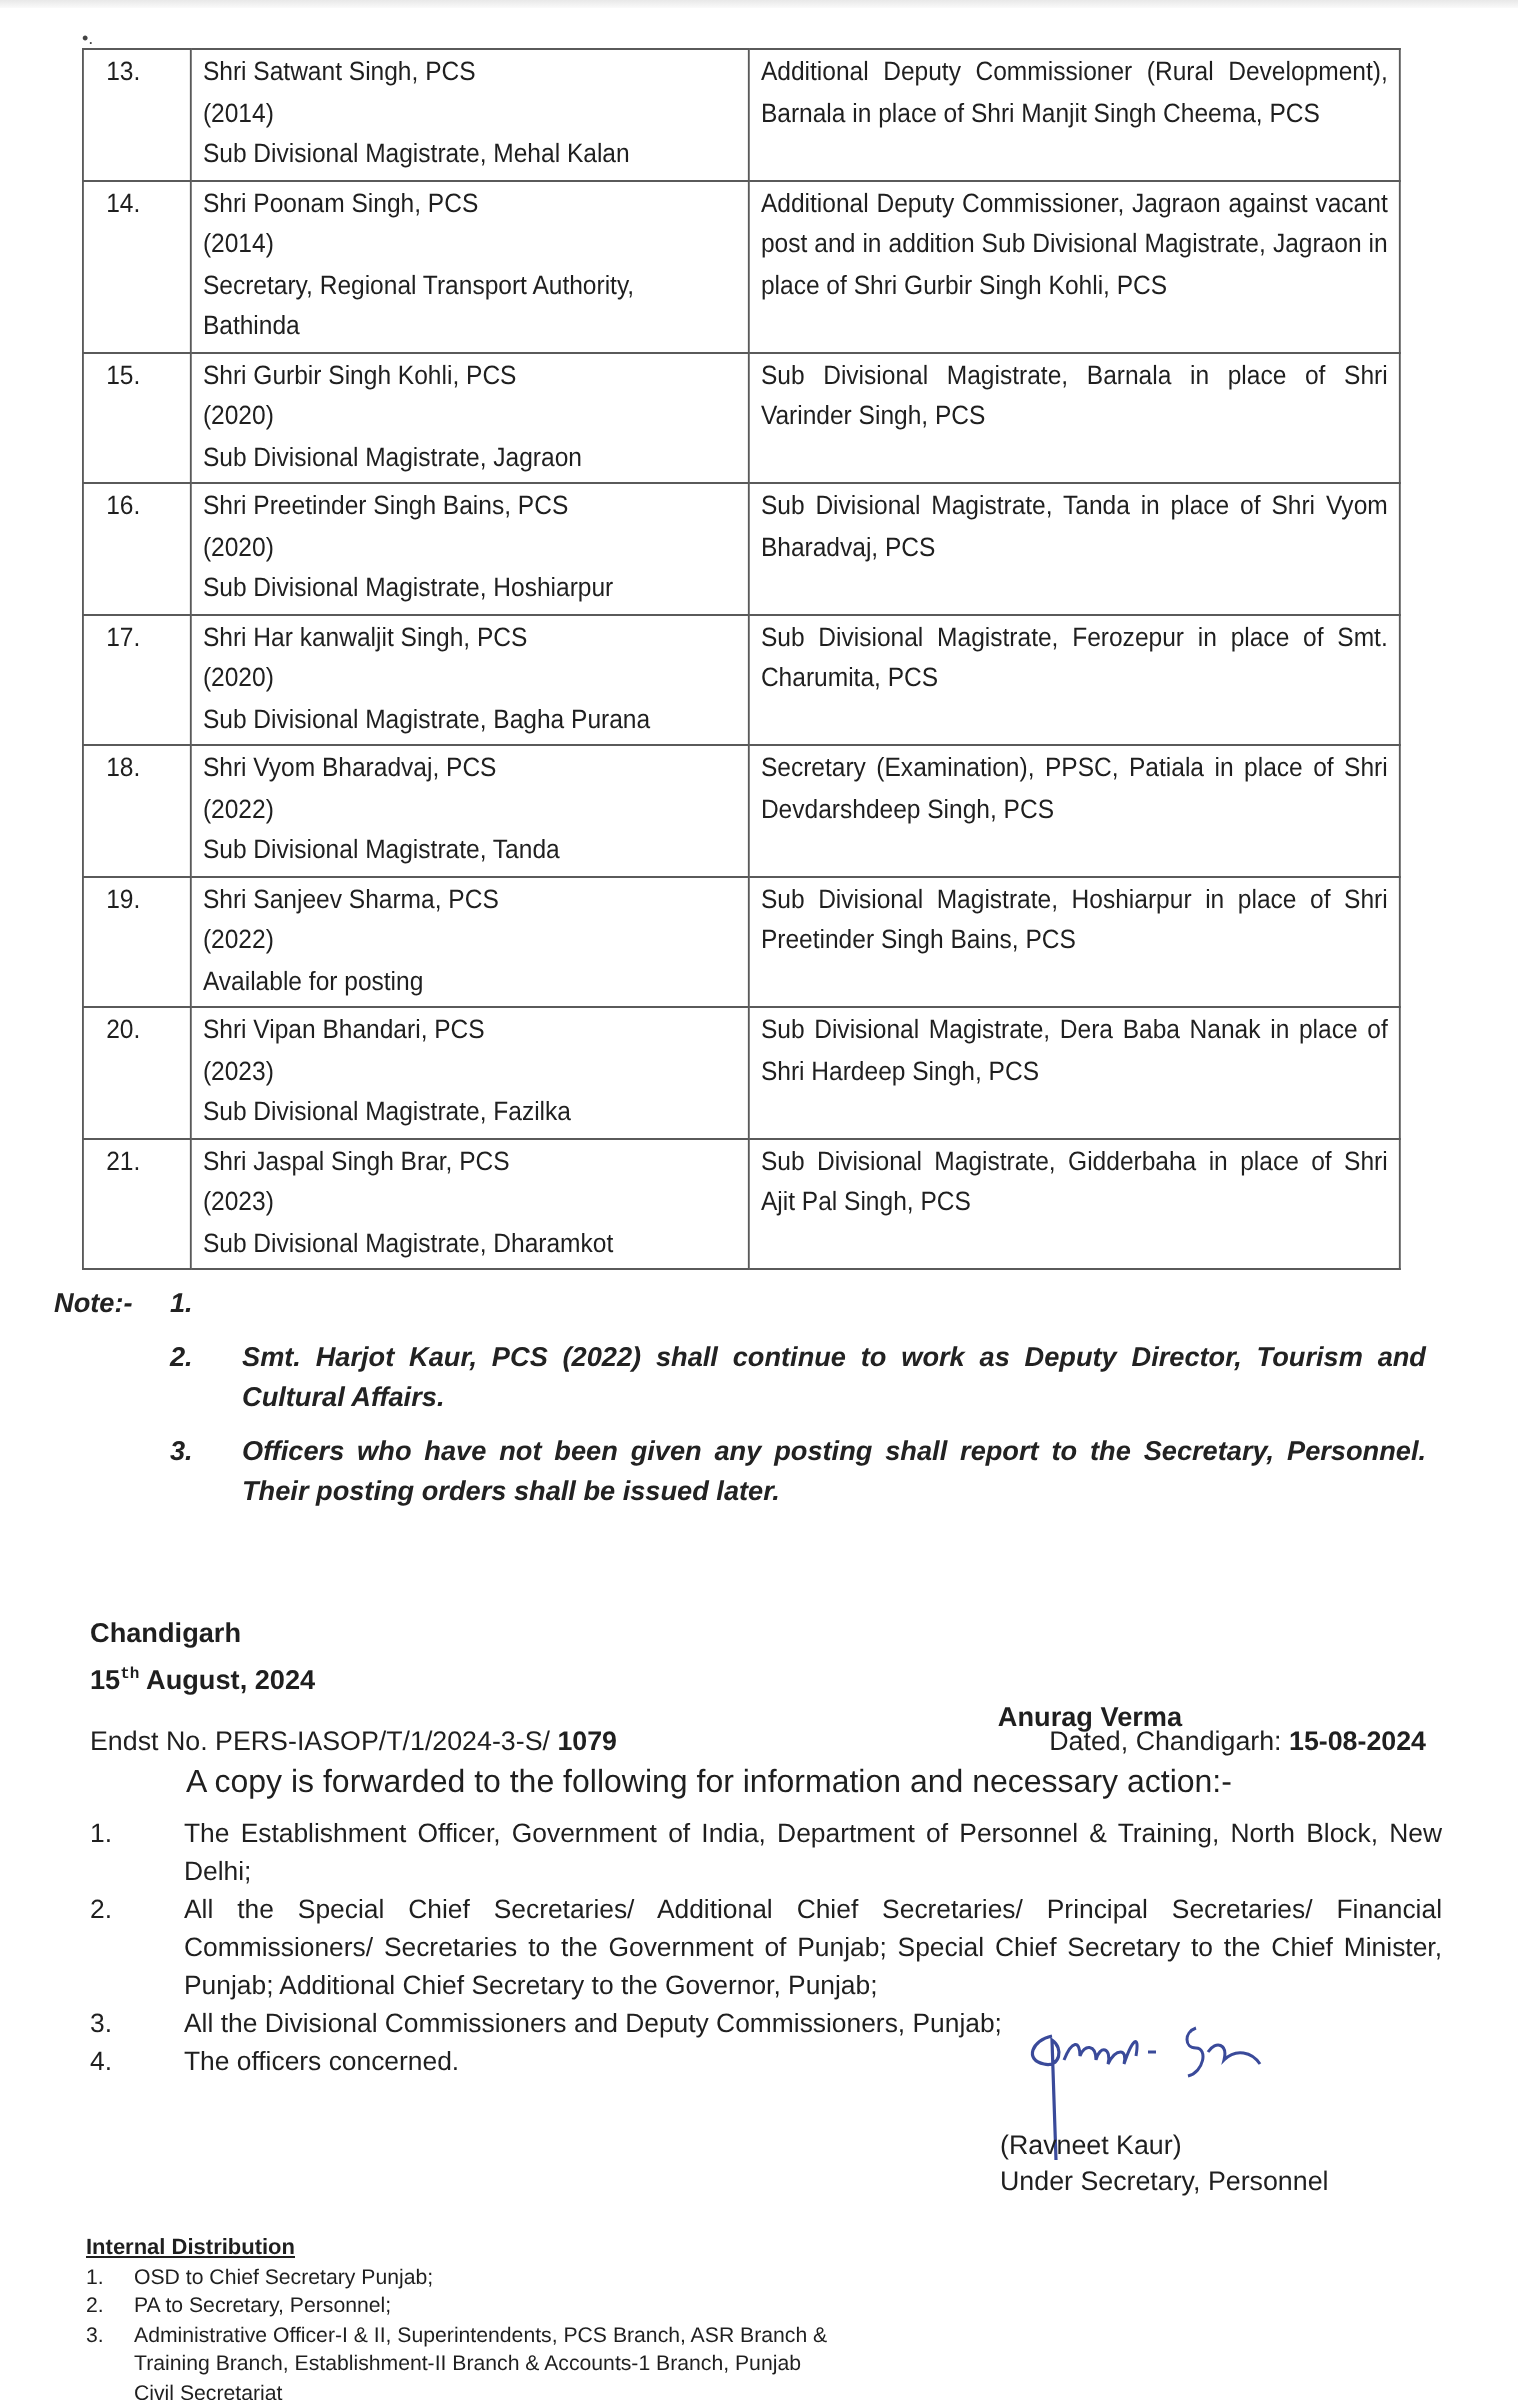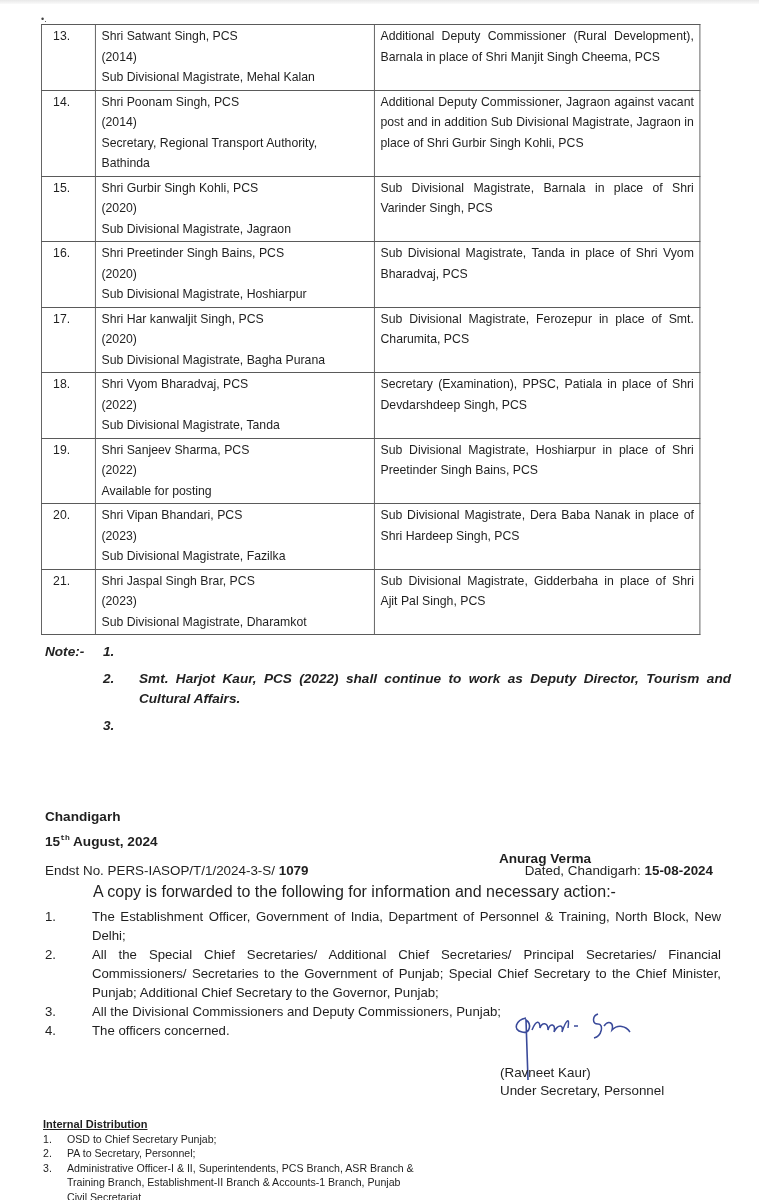--- a/index.html
+++ b/index.html
@@ -22,21 +22,21 @@
   table.postings td {
     border: 1.2px solid #5a5a5a; vertical-align: top; padding: 1px 6px 2px 6px;
   }
   table.postings col.c1 { width: 58px; }
   table.postings col.c2 { width: 300px; }
   table.postings col.c3 { width: 350px; }
   td.num { padding-left: 12px !important; }
   td.dest { text-align: justify; }
   .cell-line { display: block; }
 
-  .notes { position: absolute; left: 45px; top: 642px; width: 686px; font-size: 13.6px; line-height: 20px; font-style: italic; font-weight: bold; color: #222; }
+  .notes { position: absolute; left: 27px; top: 642px; width: 686px; font-size: 13.6px; line-height: 20px; font-style: italic; font-weight: bold; color: #222; }
   .note-row { display: flex; margin-bottom: 7px; }
   .note-label { width: 58px; flex: none; }
   .note-num { width: 36px; flex: none; }
   .note-text { flex: 1; text-align: justify; }
 
   .place-date { position: absolute; left: 45px; top: 806px; font-weight: bold; font-size: 13.6px; line-height: 21px; }
   .place-date sup { font-size: 8px; font-family: Liberation Mono, monospace; }
   .signatory { position: absolute; left: 385px; top: 848px; width: 320px; text-align: center; font-weight: bold; font-size: 13.6px; line-height: 21px; }
 
   .endst { position: absolute; left: 45px; top: 861px; width: 680px; font-size: 13.4px; line-height: 20px; }
@@ -162,20 +162,21 @@
       <span class="note-num">1.</span>
     </div>
     <div class="note-row">
       <span class="note-label"></span>
       <span class="note-num">2.</span>
       <span class="note-text">Smt. Harjot Kaur, PCS (2022) shall continue to work as Deputy Director, Tourism and Cultural Affairs.</span>
     </div>
     <div class="note-row">
       <span class="note-label"></span>
       <span class="note-num">3.</span>
+      <span class="note-text">Officers who have not been given any posting shall report to the Secretary, Personnel. Their posting orders shall be issued later.</span>
     </div>
   </div>
 
   <div class="place-date">
     <div>Chandigarh</div>
     <div><span>15</span><sup>th</sup><span> August, 2024</span></div>
   </div>
 
   <div class="signatory">
     <div>Anurag Verma</div>

